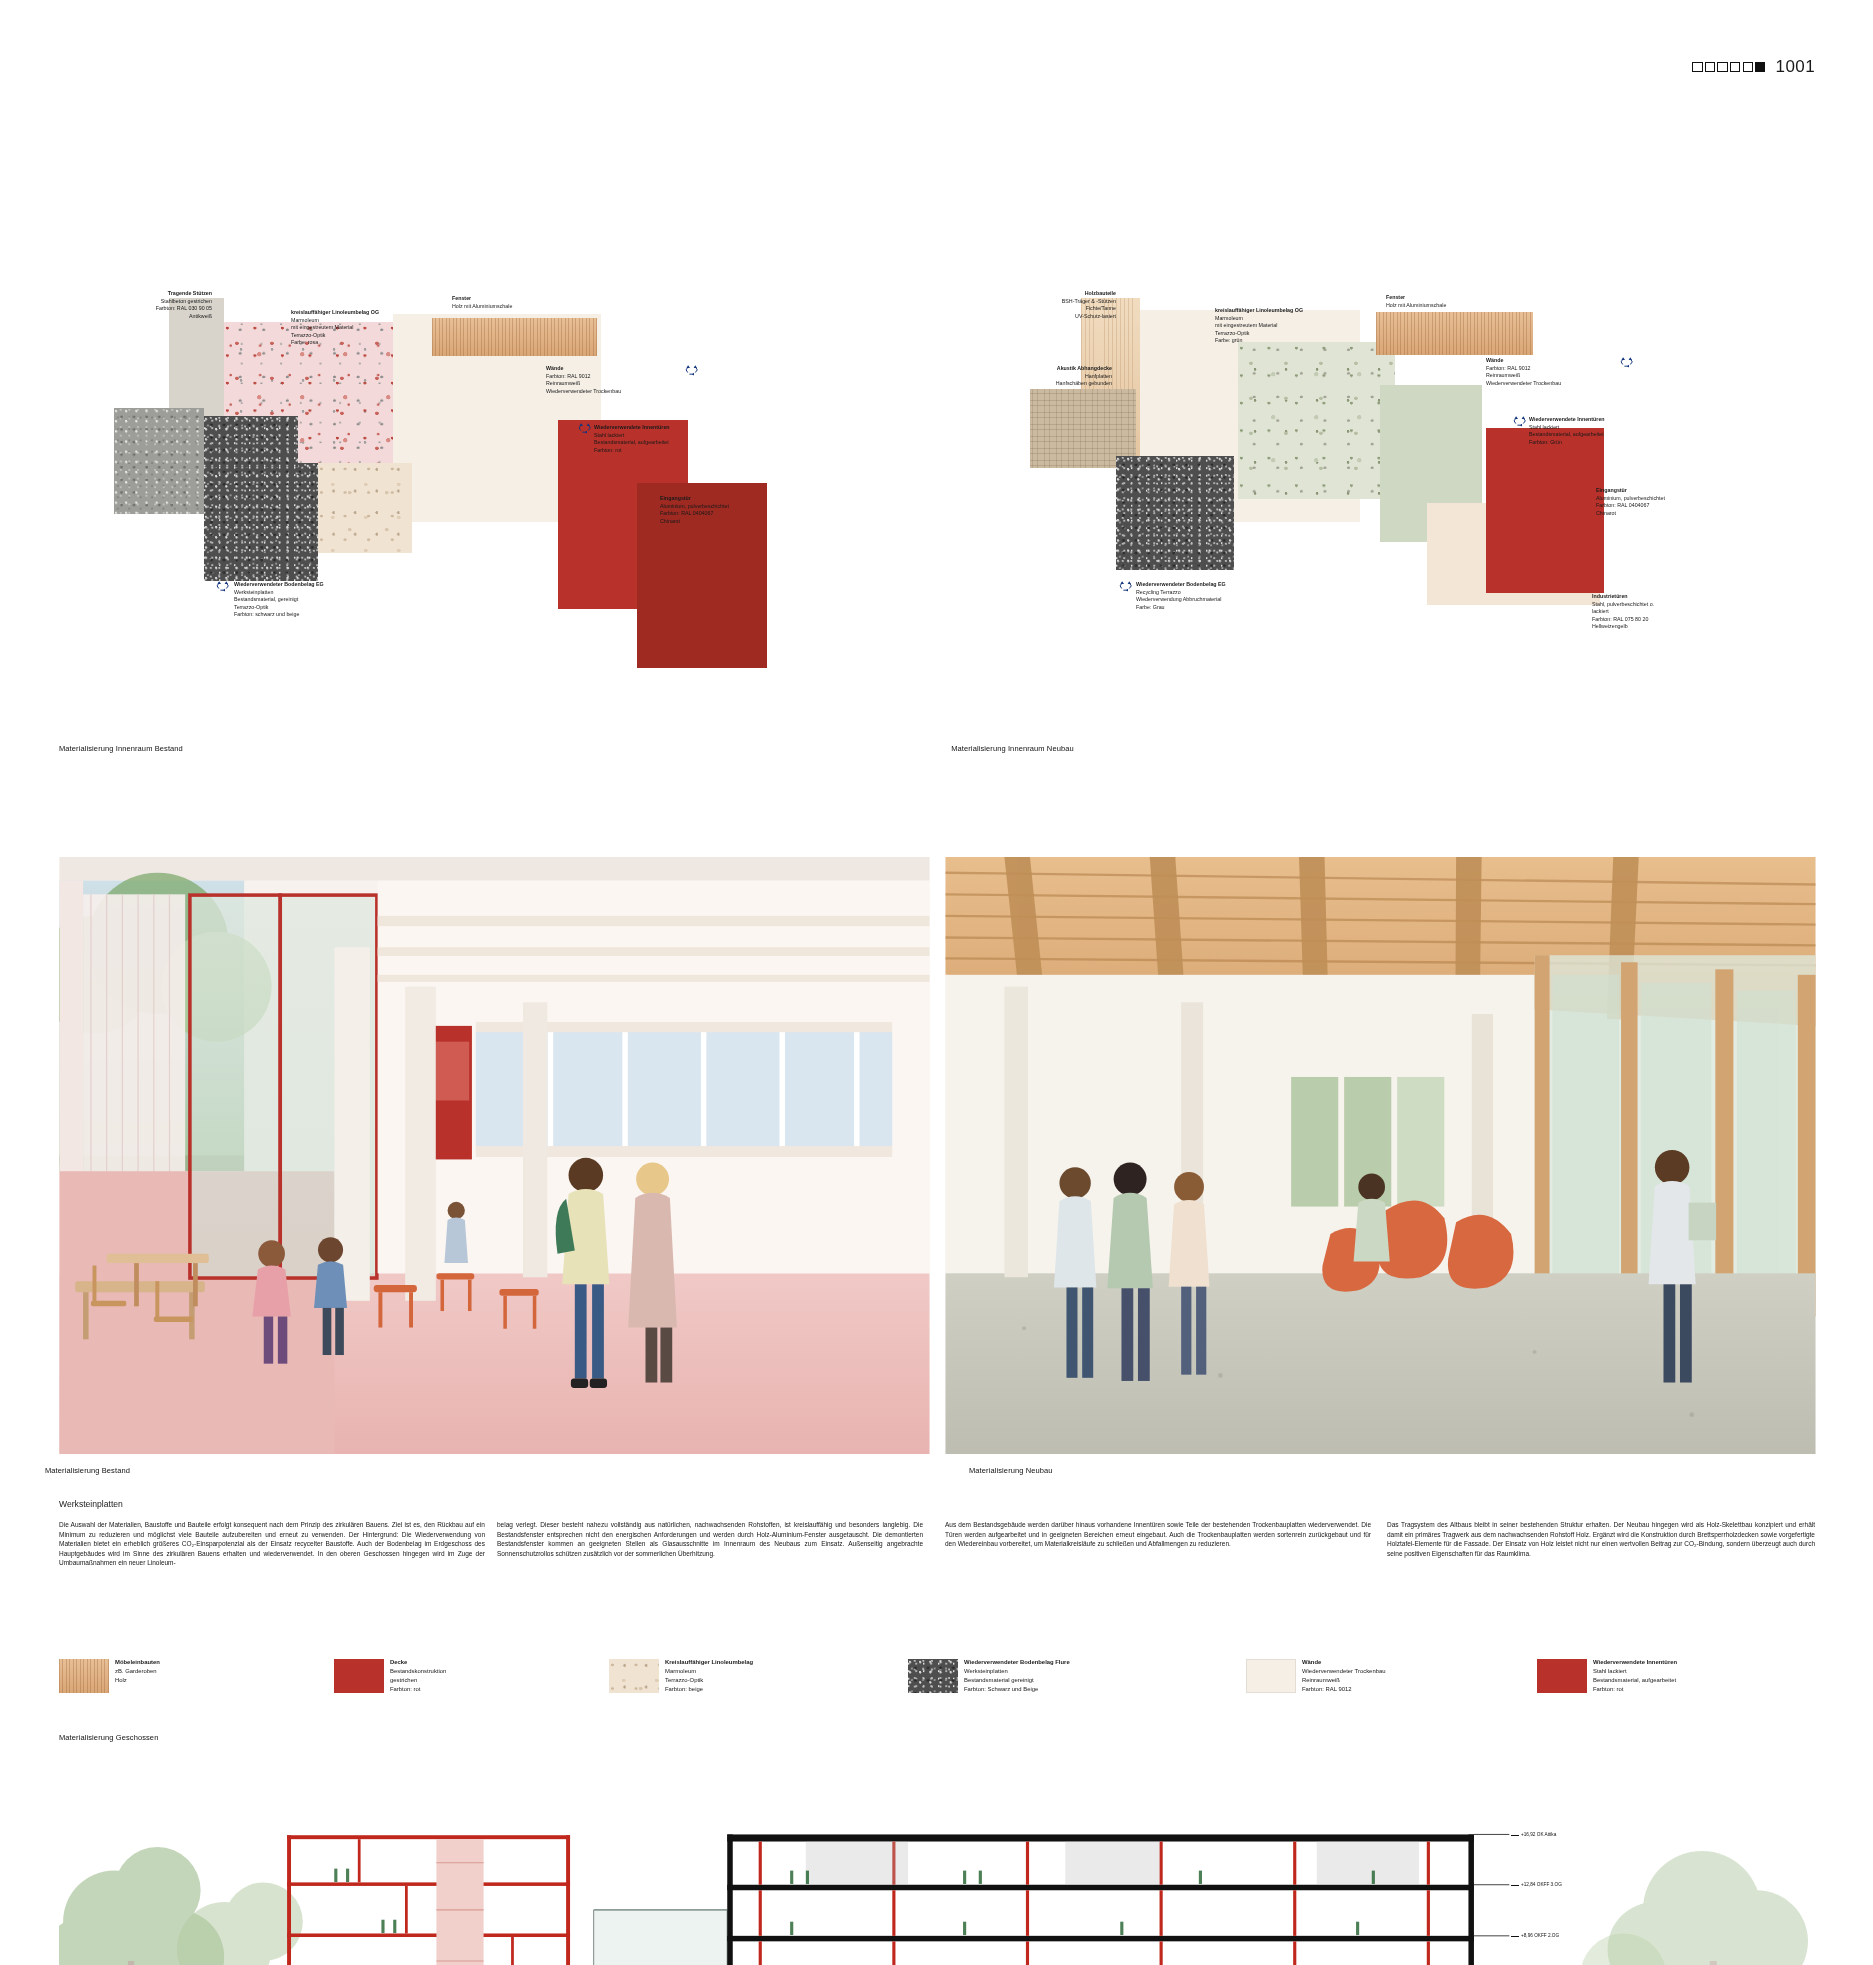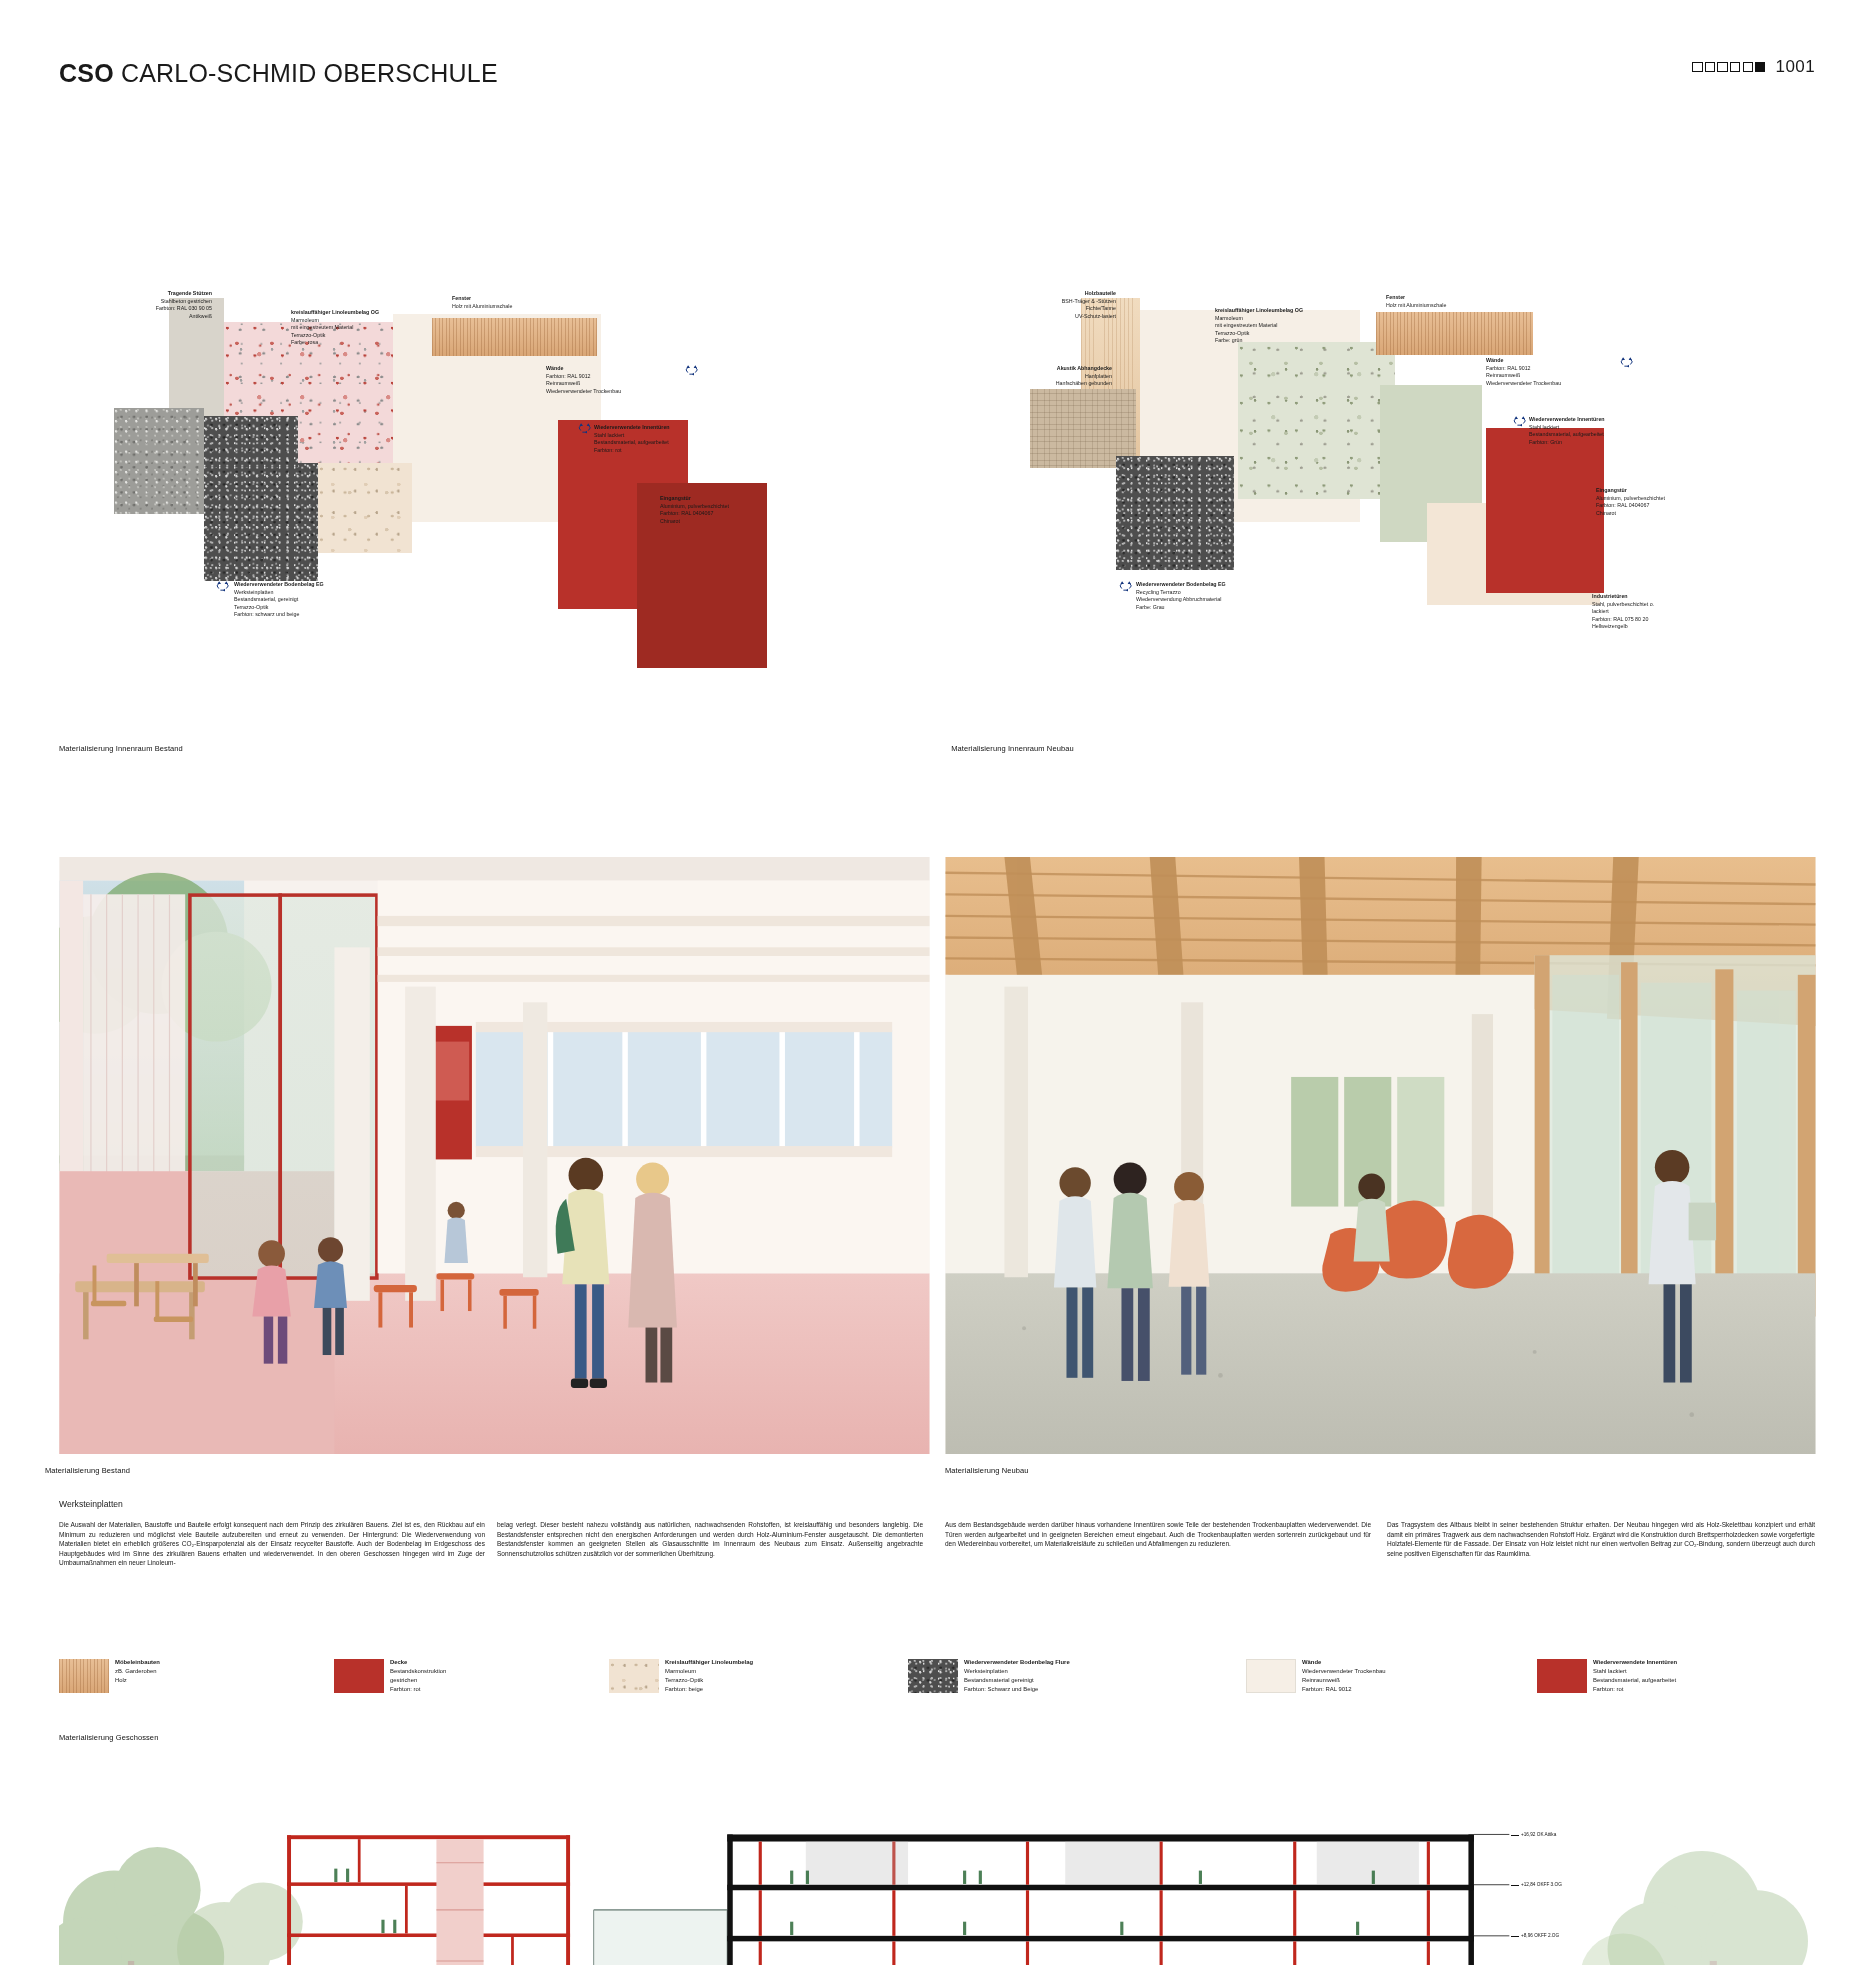--- a/index.html
+++ b/index.html
@@ -172,24 +172,20 @@
   .lvl::before {
     content:""; position:absolute; left:-10.2px; top:2.8px; width:7.9px; height:0.4px; background:#111;
   }
 </style>
 </head>
 <body>
 
 <div class="sheet">
 
   <div class="header">
-    <div class="title">
-      <span class="bold">CSO</span>
-      <span class="light">CARLO-SCHMID OBERSCHULE</span>
-    </div>
     <div class="code-wrap">
       <div class="squares">
         <i></i>
         <i></i>
         <i></i>
         <i></i>
         <i></i>
         <i class="filled"></i>
       </div>
       <div class="code-num">1001</div>
@@ -649,21 +645,21 @@
         <path d="M1051 880 q34 -20 68 0 l12 150 h-92 z" fill="#cbd8c4"></path>
 
         <circle cx="1850" cy="790" r="44" fill="#5b3b24"></circle>
         <path d="M1806 838 q44 -26 88 0 l16 250 h-120 z" fill="#e3e7ea"></path>
         <rect x="1828" y="1088" width="30" height="250" fill="#3c4a60"></rect>
         <rect x="1870" y="1088" width="30" height="250" fill="#3c4a60"></rect>
         <rect x="1892" y="880" width="70" height="96" fill="#c8d4c2"></rect>
       </g>
     </svg>
   </div>
-  <div class="caption" style="position:absolute; left:945px; top:1466px;">Materialisierung Neubau</div>
+  <div class="caption" style="position:absolute; left:969px; top:1466px;">Materialisierung Neubau</div>
 
   <div class="konzept-title" style="position:absolute; left:59px; top:1499px;">Werksteinplatten</div>
 
   <div class="col-text" style="left:59px; top:1520px; width:426px;">Die Auswahl der Materialien, Baustoffe und Bauteile erfolgt konsequent nach dem Prinzip des zirkulären Bauens. Ziel ist es, den Rückbau auf ein Minimum zu reduzieren und möglichst viele Bauteile aufzubereiten und erneut zu verwenden. Der Hintergrund: Die Wiederverwendung von Materialien bietet ein erheblich größeres CO₂-Einsparpotenzial als der Einsatz recycelter Baustoffe. Auch der Bodenbelag im Erdgeschoss des Hauptgebäudes wird im Sinne des zirkulären Bauens erhalten und wiederverwendet. In den oberen Geschossen hingegen wird im Zuge der Umbaumaßnahmen ein neuer Linoleum-</div>
   <div class="col-text" style="left:497px; top:1520px; width:426px;">belag verlegt. Dieser besteht nahezu vollständig aus natürlichen, nachwachsenden Rohstoffen, ist kreislauffähig und besonders langlebig. Die Bestandsfenster entsprechen nicht den energischen Anforderungen und werden durch Holz-Aluminium-Fenster ausgetauscht. Die demontierten Bestandsfenster kommen an geeigneten Stellen als Glasausschnitte im Innenraum des Neubaus zum Einsatz. Außenseitig angebrachte Sonnenschutzrollos schützen zusätzlich vor der sommerlichen Überhitzung.</div>
   <div class="col-text" style="left:945px; top:1520px; width:426px;">Aus dem Bestandsgebäude werden darüber hinaus vorhandene Innentüren sowie Teile der bestehenden Trockenbauplatten wiederverwendet. Die Türen werden aufgearbeitet und in geeigneten Bereichen erneut eingebaut. Auch die Trockenbauplatten werden sortenrein zurückgebaut und für den Wiedereinbau vorbereitet, um Materialkreisläufe zu schließen und Abfallmengen zu reduzieren.</div>
   <div class="col-text" style="left:1387px; top:1520px; width:428px;">Das Tragsystem des Altbaus bleibt in seiner bestehenden Struktur erhalten. Der Neubau hingegen wird als Holz-Skelettbau konzipiert und erhält damit ein primäres Tragwerk aus dem nachwachsenden Rohstoff Holz. Ergänzt wird die Konstruktion durch Brettsperrholzdecken sowie vorgefertigte Holztafel-Elemente für die Fassade. Der Einsatz von Holz leistet nicht nur einen wertvollen Beitrag zur CO₂-Bindung, sondern überzeugt auch durch seine positiven Eigenschaften für das Raumklima.</div>
 
   <div style="position:absolute; left:59px; top:1659px; width:1757px; height:63px;">
 

